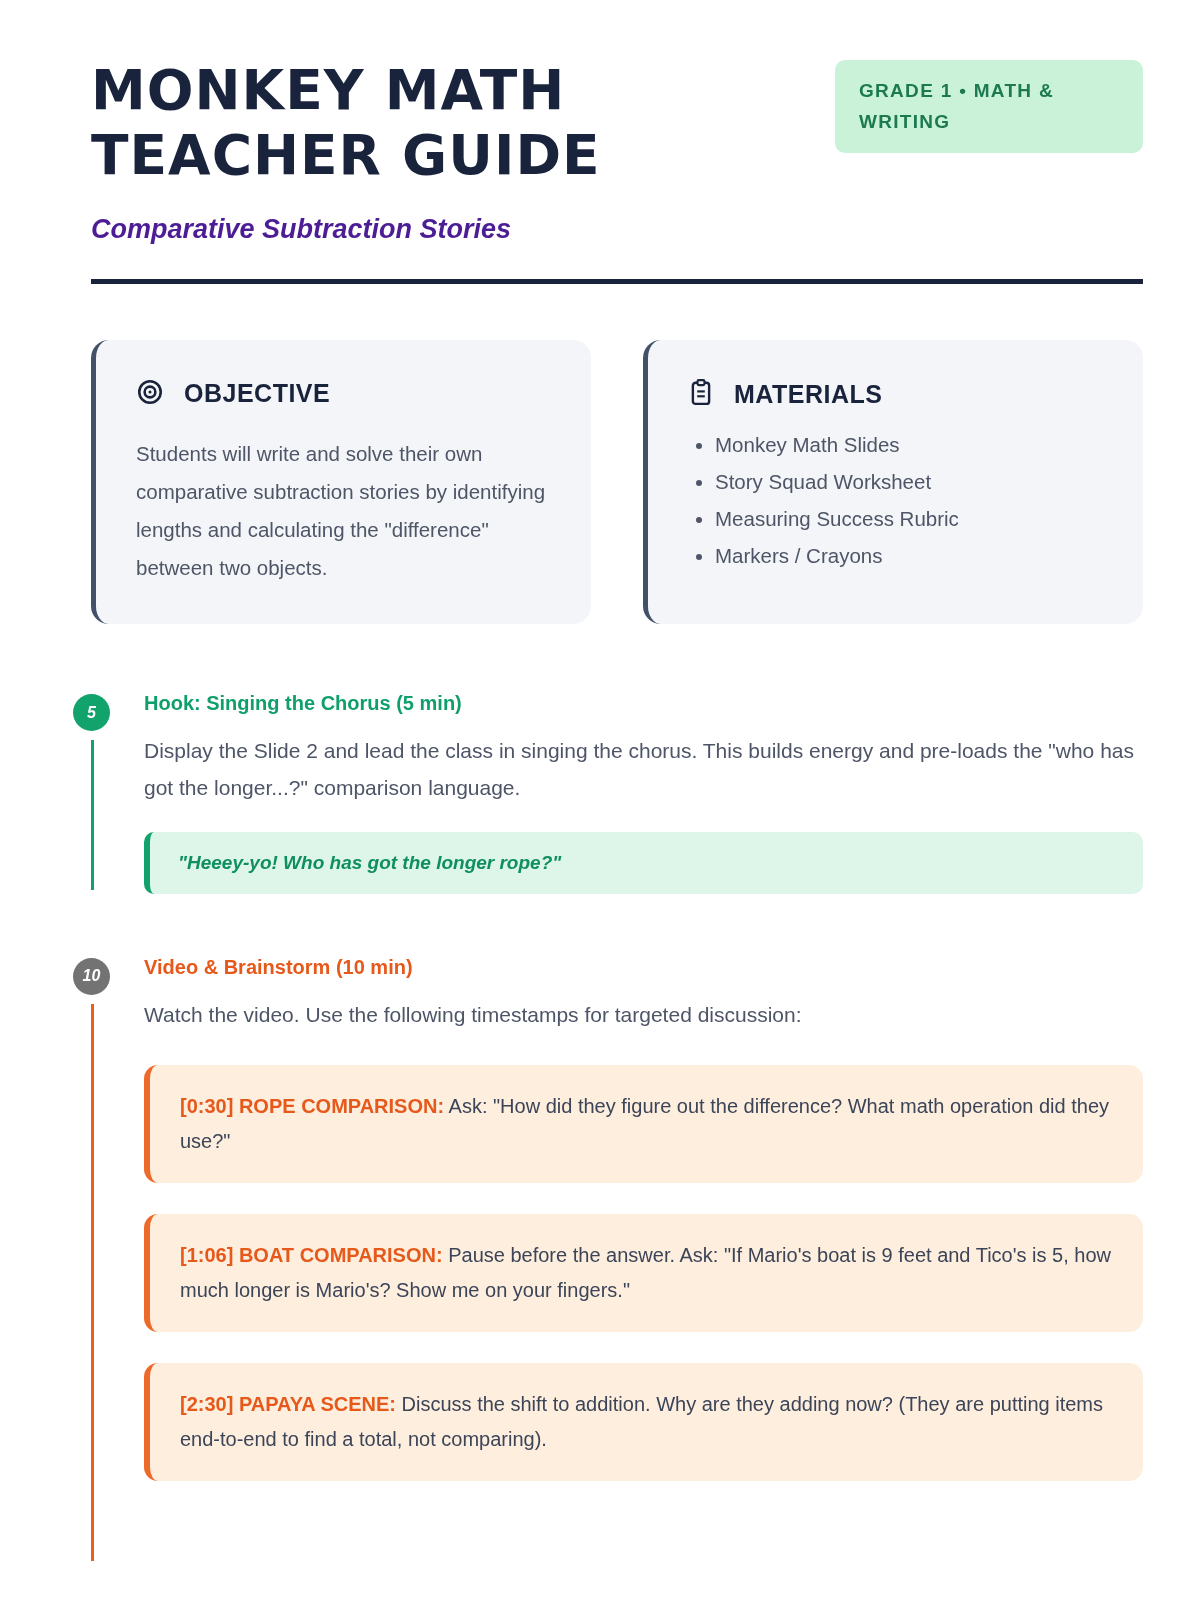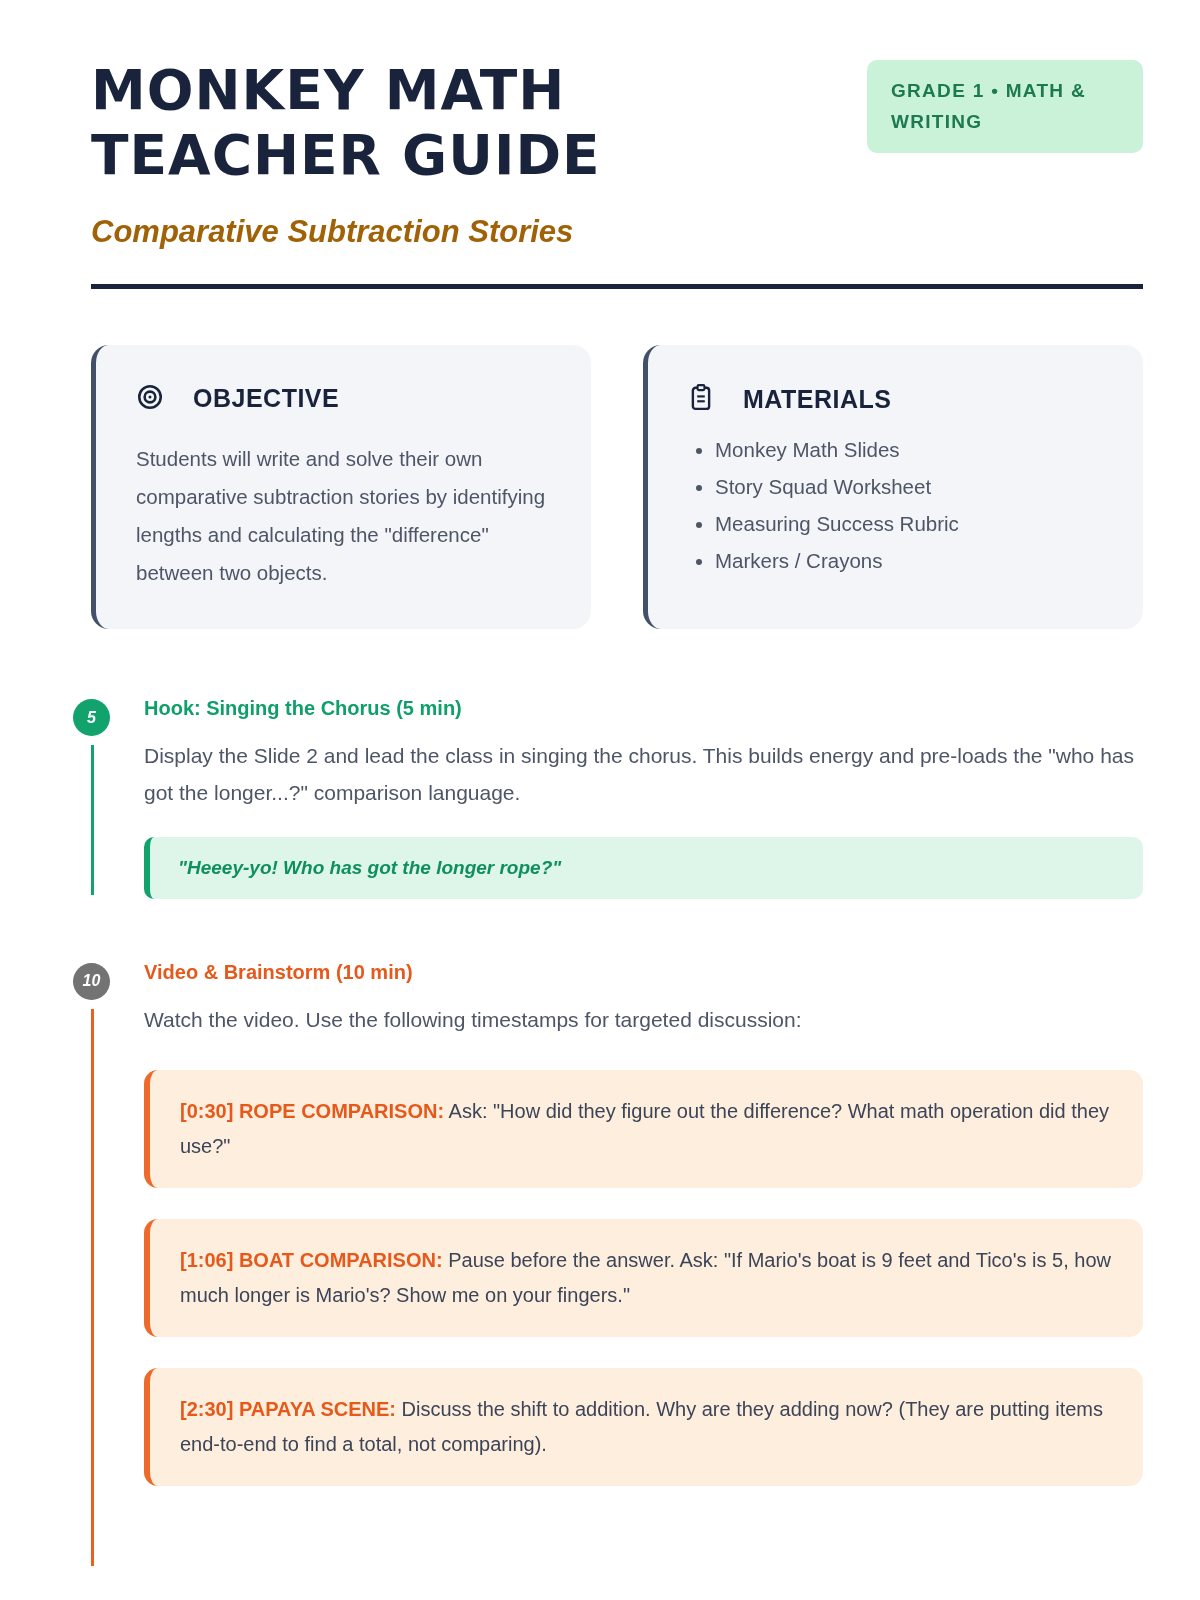--- a/index.html
+++ b/index.html
@@ -18,50 +18,50 @@
     margin: 0;
     font-family: "DejaVu Sans", sans-serif;
     font-weight: 800;
     font-size: 55px;
     line-height: 1.18;
     letter-spacing: 1px;
     color: #19233c;
   }
   .title span { display: block; }
   .grade-badge {
-    width: 276px;
+    width: 308px;
     background: #c9f2d9;
     color: #1d7a50;
     font-weight: bold;
     font-size: 19px;
     letter-spacing: 1.3px;
     line-height: 1.65;
     padding: 15px 24px;
     border-radius: 10px;
     margin-top: 2px;
   }
   .subtitle {
     margin-top: 26px;
-    font-size: 31px;
+    font-size: 27px;
     font-style: italic;
     font-weight: bold;
-    color: #a16207;
+    color: #4c1d95;
   }
   .divider { margin-top: 34px; height: 5px; background: #19233c; }
 
   
   .cards-row { display: flex; gap: 52px; margin-top: 56px; }
   .card {
     flex: 1;
     background: #f3f5f8;
     border-left: 5px solid #42506a;
     border-radius: 18px;
     padding: 38px 40px;
   }
-  .card-title-row { display: flex; align-items: center; gap: 29px; }
+  .card-title-row { display: flex; align-items: center; gap: 20px; }
   .card-title { margin: 0; font-size: 25px; font-weight: bold; letter-spacing: 0.5px; color: #19233c; }
   .card-body { margin: 25px 0 0 0; font-size: 20.5px; line-height: 1.85; color: #4d5566; }
   .materials-list { margin: 22px 0 0 0; padding-left: 27px; }
   .materials-list li { font-size: 20.5px; color: #4d5566; margin-bottom: 13px; }
 
   
   .step { position: relative; padding-left: 53px; }
   .step-hook { margin-top: 68px; }
   .step-video { margin-top: 62px; }
   .step-badge {

